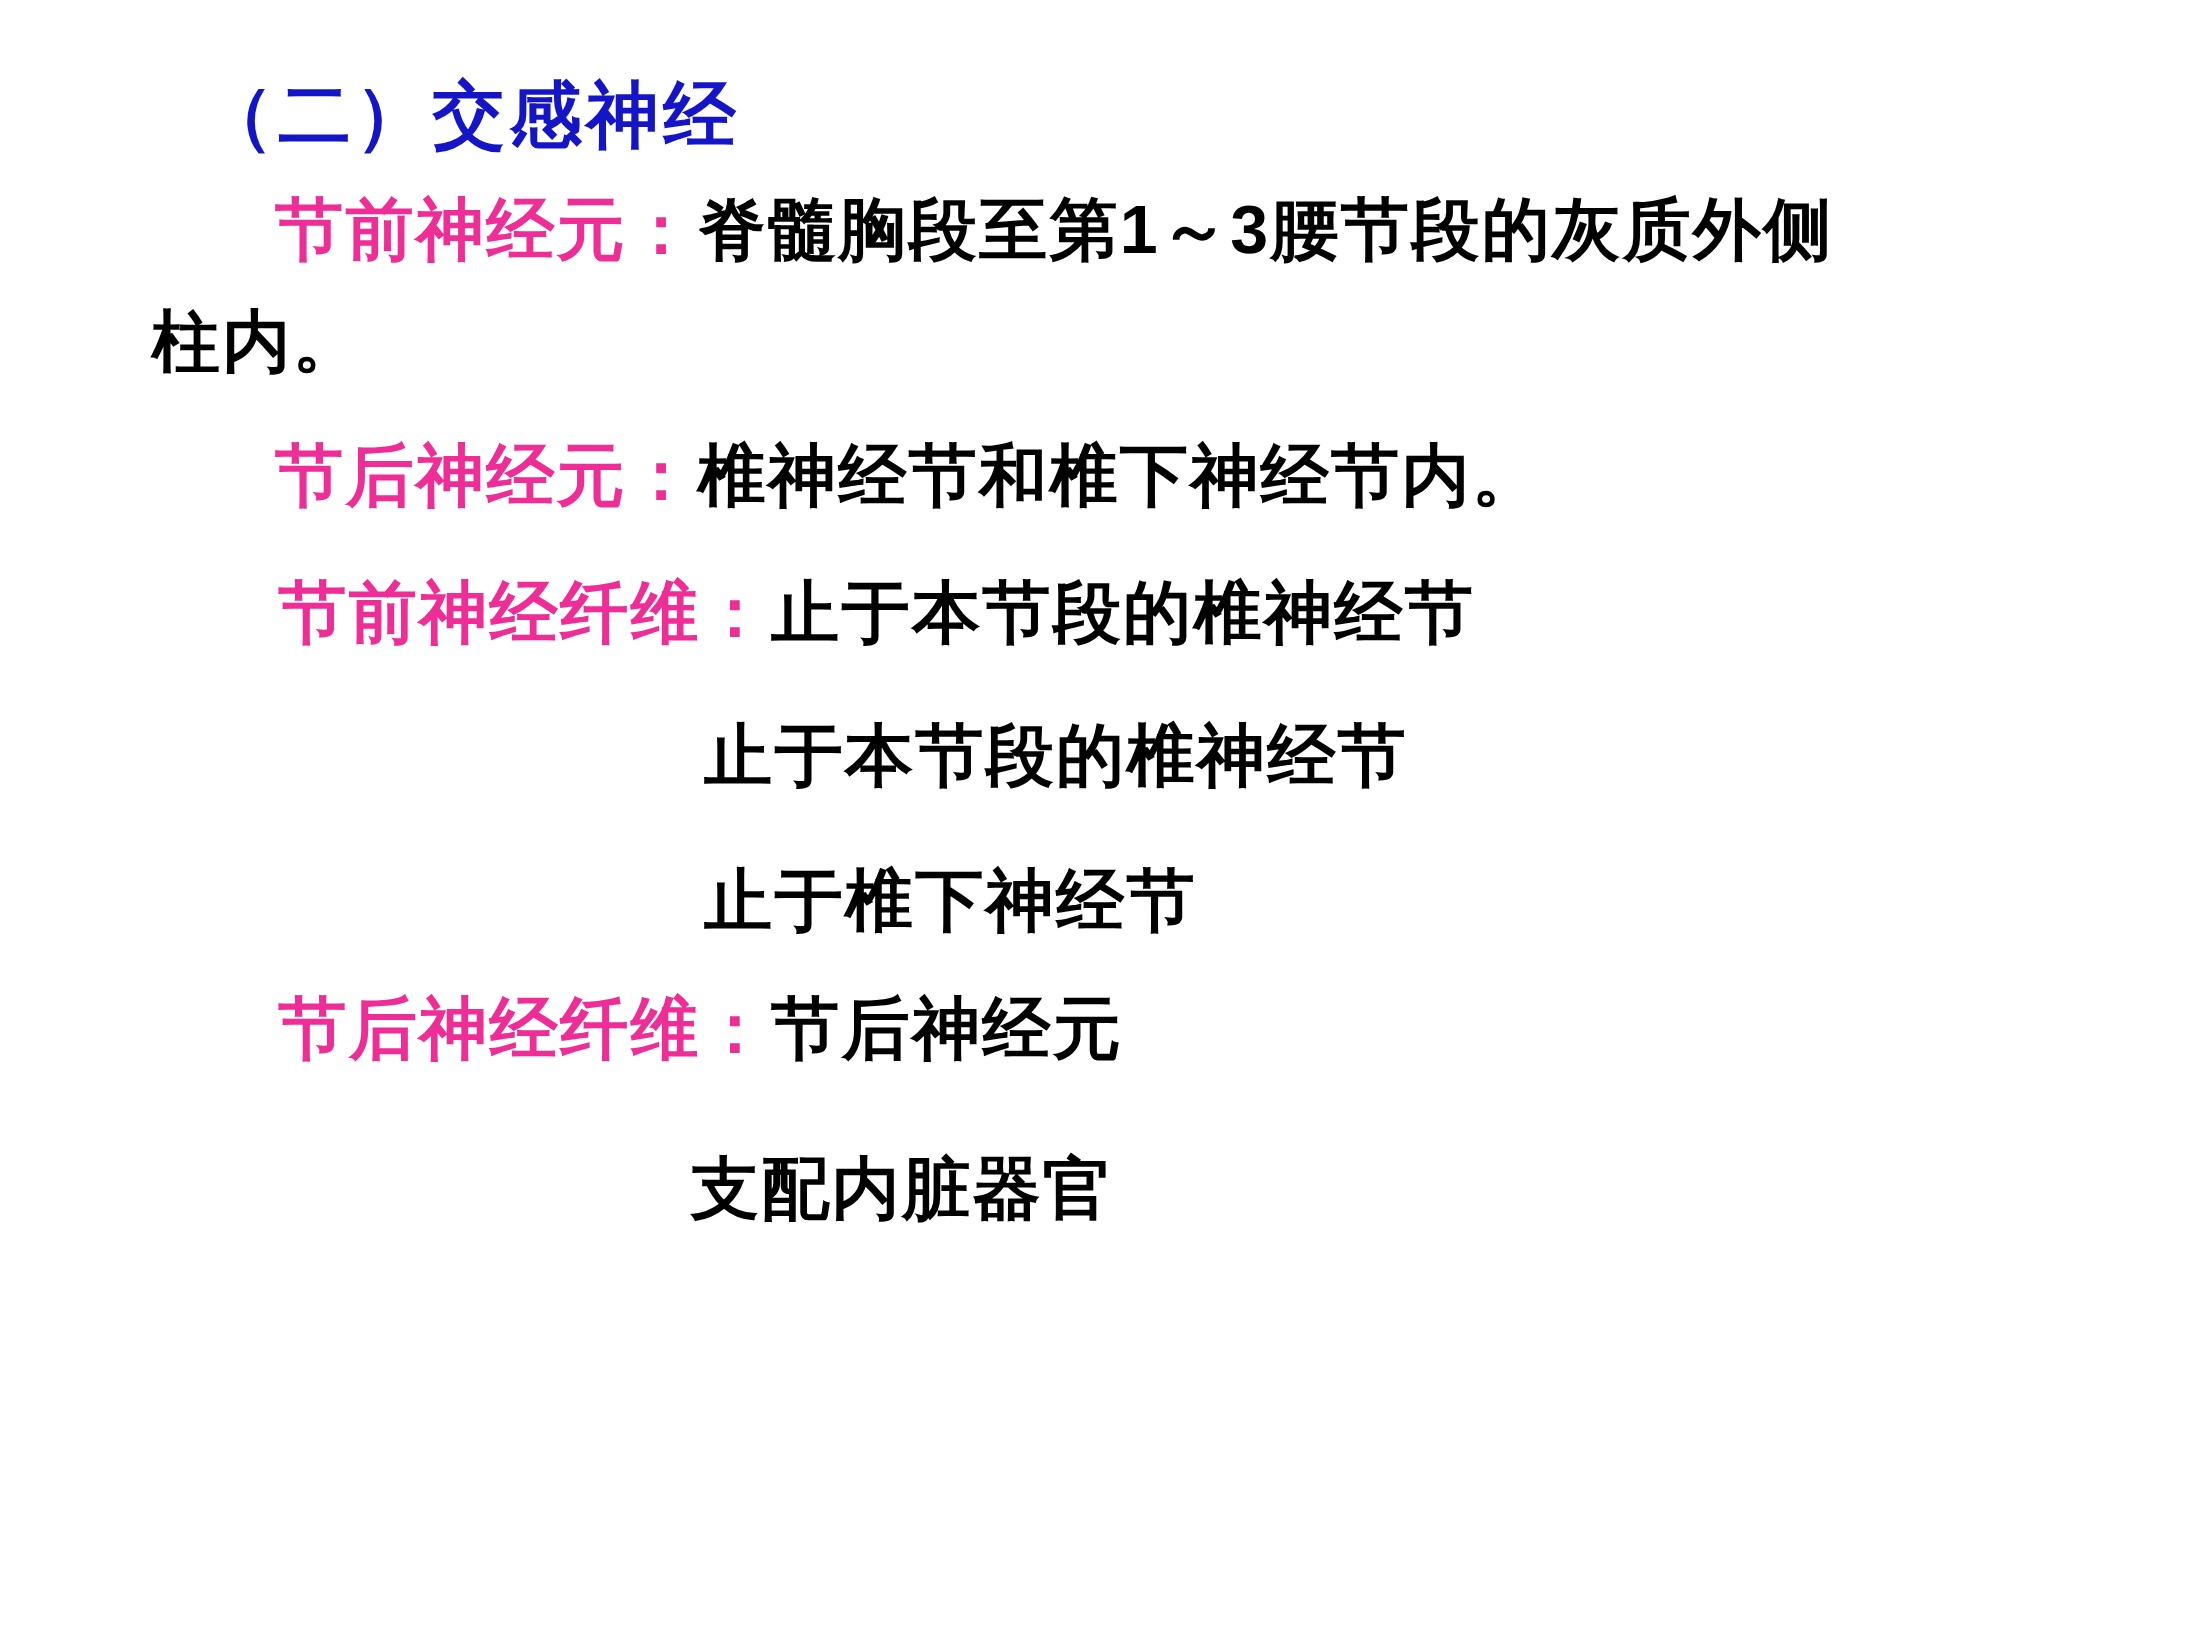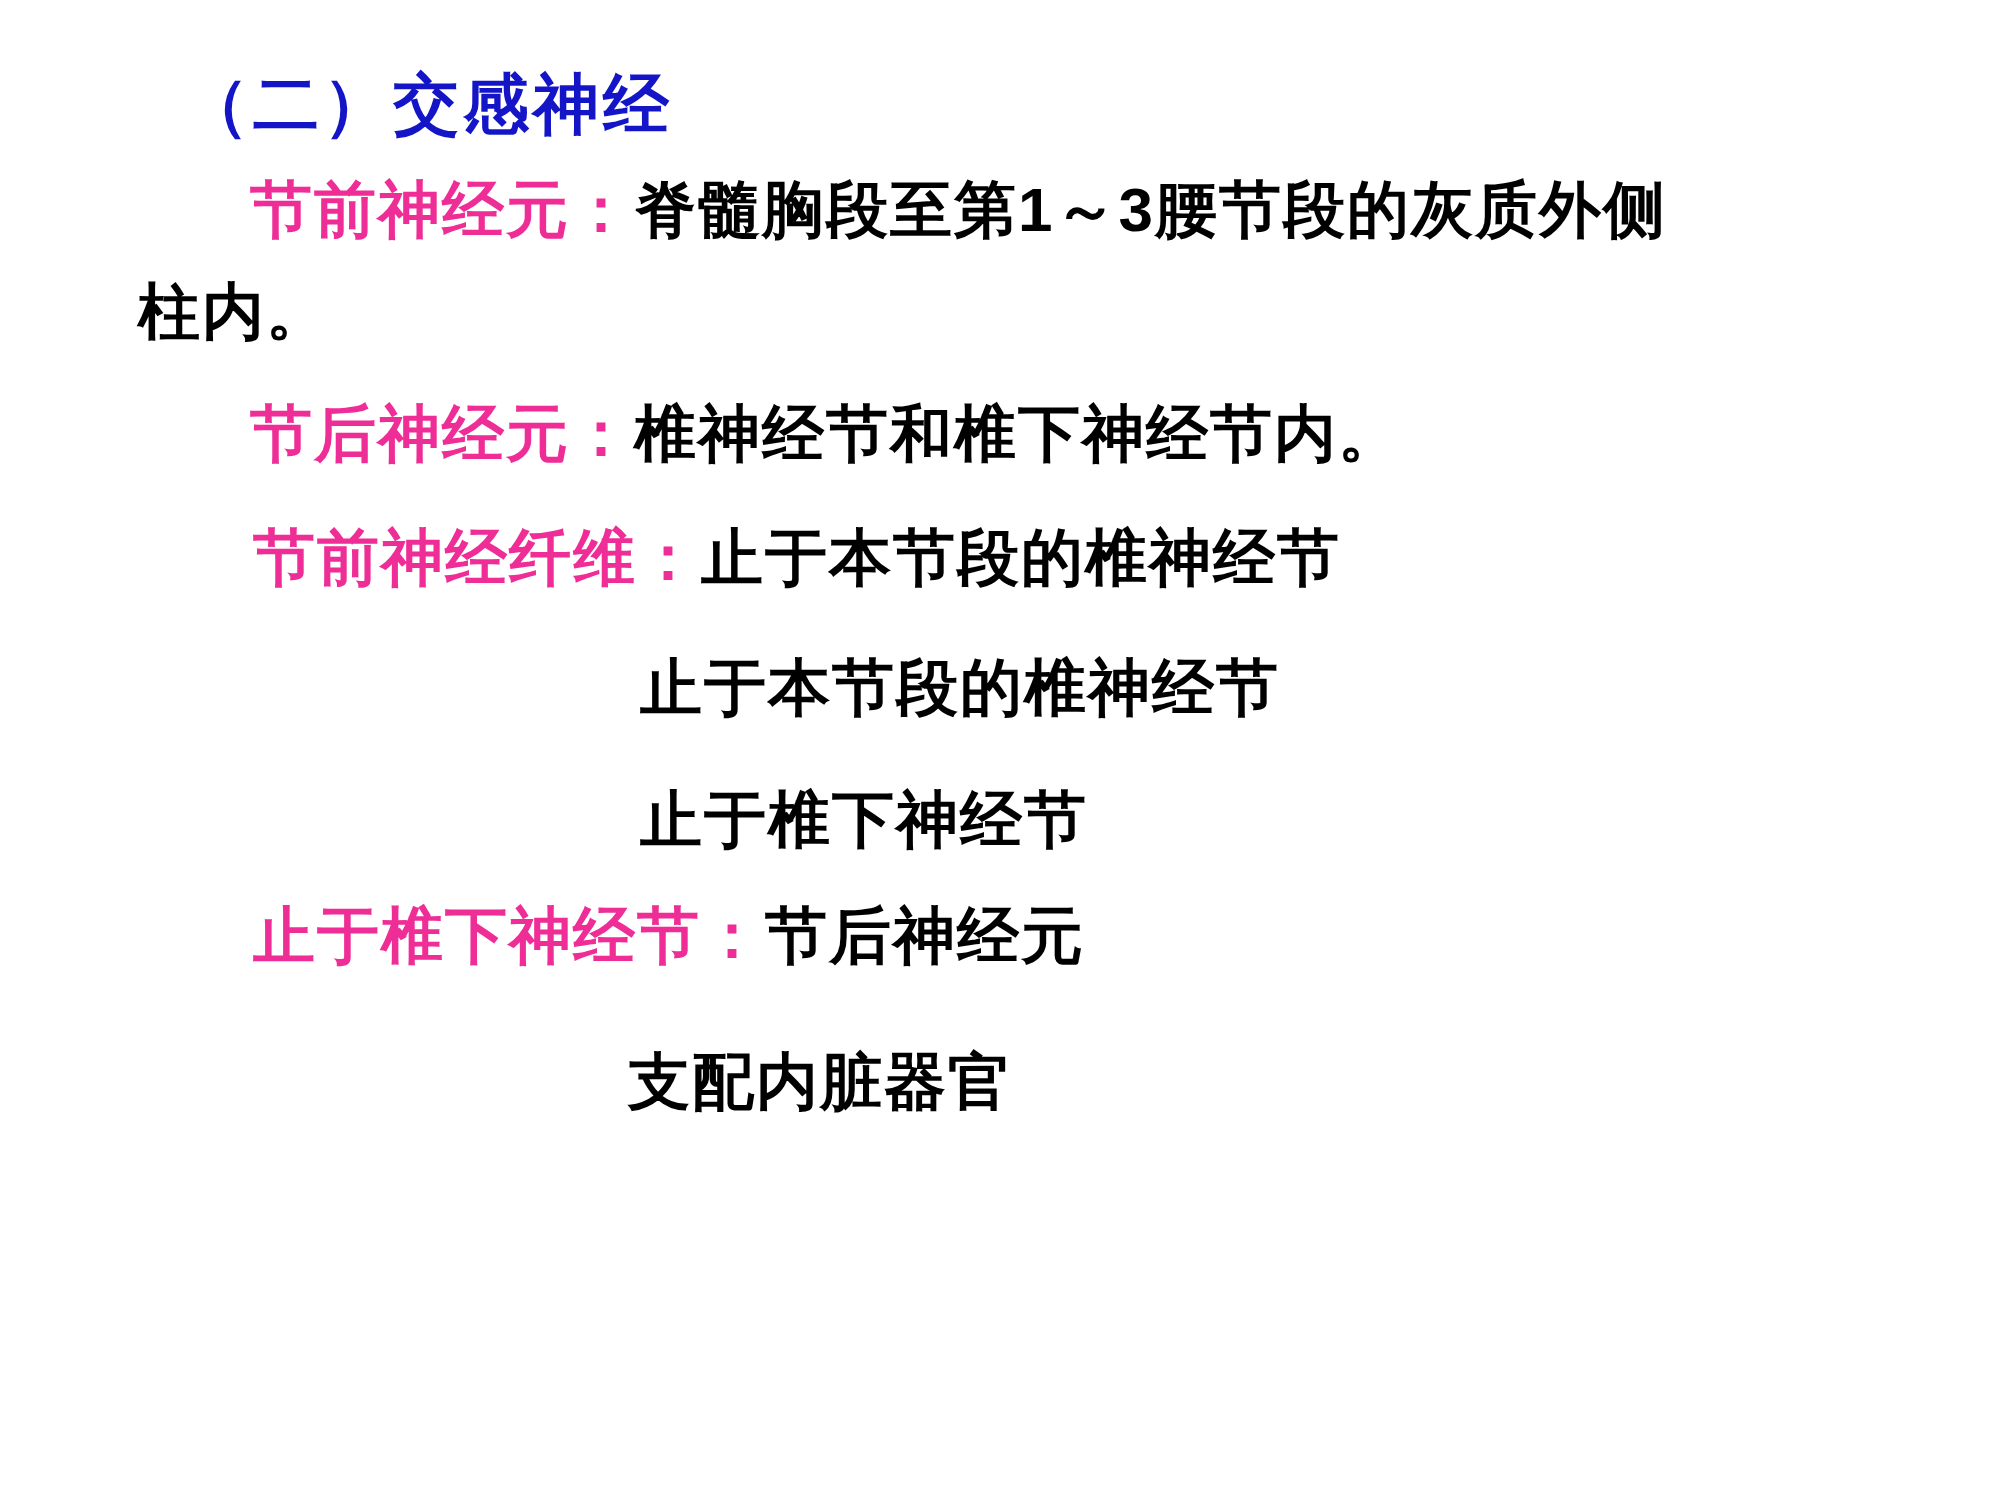--- a/index.html
+++ b/index.html
@@ -72,17 +72,17 @@
     <span class="label">节后神经元：</span><span class="body-text">椎神经节和椎下神经节内。</span>
   </div>
 
   <div class="line s3">
     <span class="label">节前神经纤维：</span><span class="body-text">止于本节段的椎神经节</span>
   </div>
   <div class="line s3-sub1 body-text">止于本节段的椎神经节</div>
   <div class="line s3-sub2 body-text">止于椎下神经节</div>
 
   <div class="line s4">
-    <span class="label">止于椎下神经节：</span><span class="body-text">节后神经元</span>
+    <span class="label">节后神经纤维：</span><span class="body-text">节后神经元</span>
   </div>
   <div class="line s4-sub1 body-text">支配内脏器官</div>
 
 </div>
 
 </body></html>

